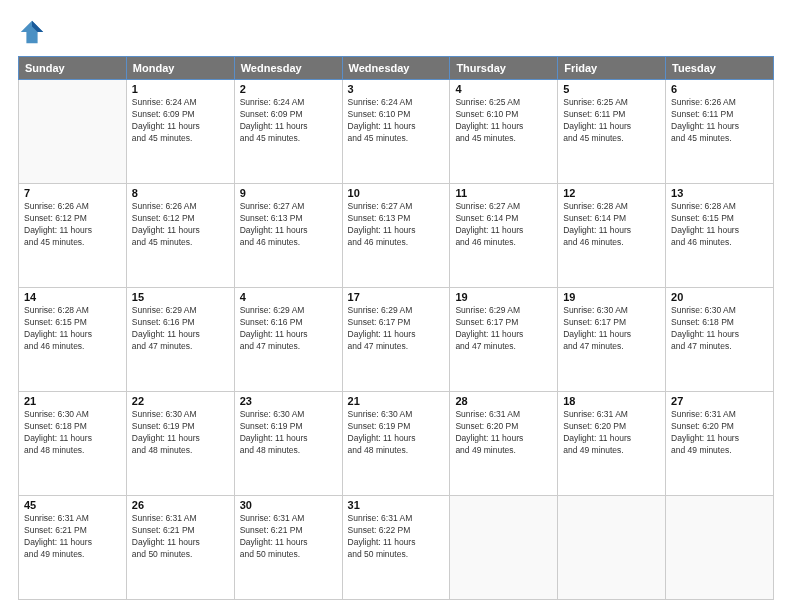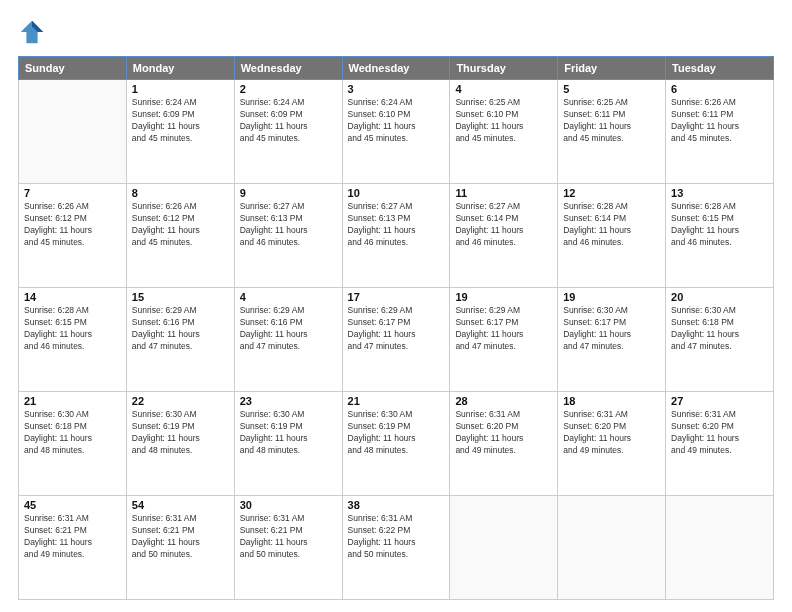--- a/index.html
+++ b/index.html
@@ -326,35 +326,35 @@
         </tr>
         <tr>
           <td>
             <span class="day-num">45</span>
             <div class="cell-info" style="white-space: pre-line;">Sunrise: 6:31 AM
 Sunset: 6:21 PM
 Daylight: 11 hours
 and 49 minutes.</div>
           </td>
           <td>
-            <span class="day-num">54</span>
+            <span class="day-num">26</span>
             <div class="cell-info" style="white-space: pre-line;">Sunrise: 6:31 AM
 Sunset: 6:21 PM
 Daylight: 11 hours
 and 50 minutes.</div>
           </td>
           <td>
             <span class="day-num">30</span>
             <div class="cell-info" style="white-space: pre-line;">Sunrise: 6:31 AM
 Sunset: 6:21 PM
 Daylight: 11 hours
 and 50 minutes.</div>
           </td>
           <td>
-            <span class="day-num">38</span>
+            <span class="day-num">31</span>
             <div class="cell-info" style="white-space: pre-line;">Sunrise: 6:31 AM
 Sunset: 6:22 PM
 Daylight: 11 hours
 and 50 minutes.</div>
           </td>
           <td class="empty"></td>
           <td class="empty"></td>
           <td class="empty"></td>
         </tr>
       </tbody>

